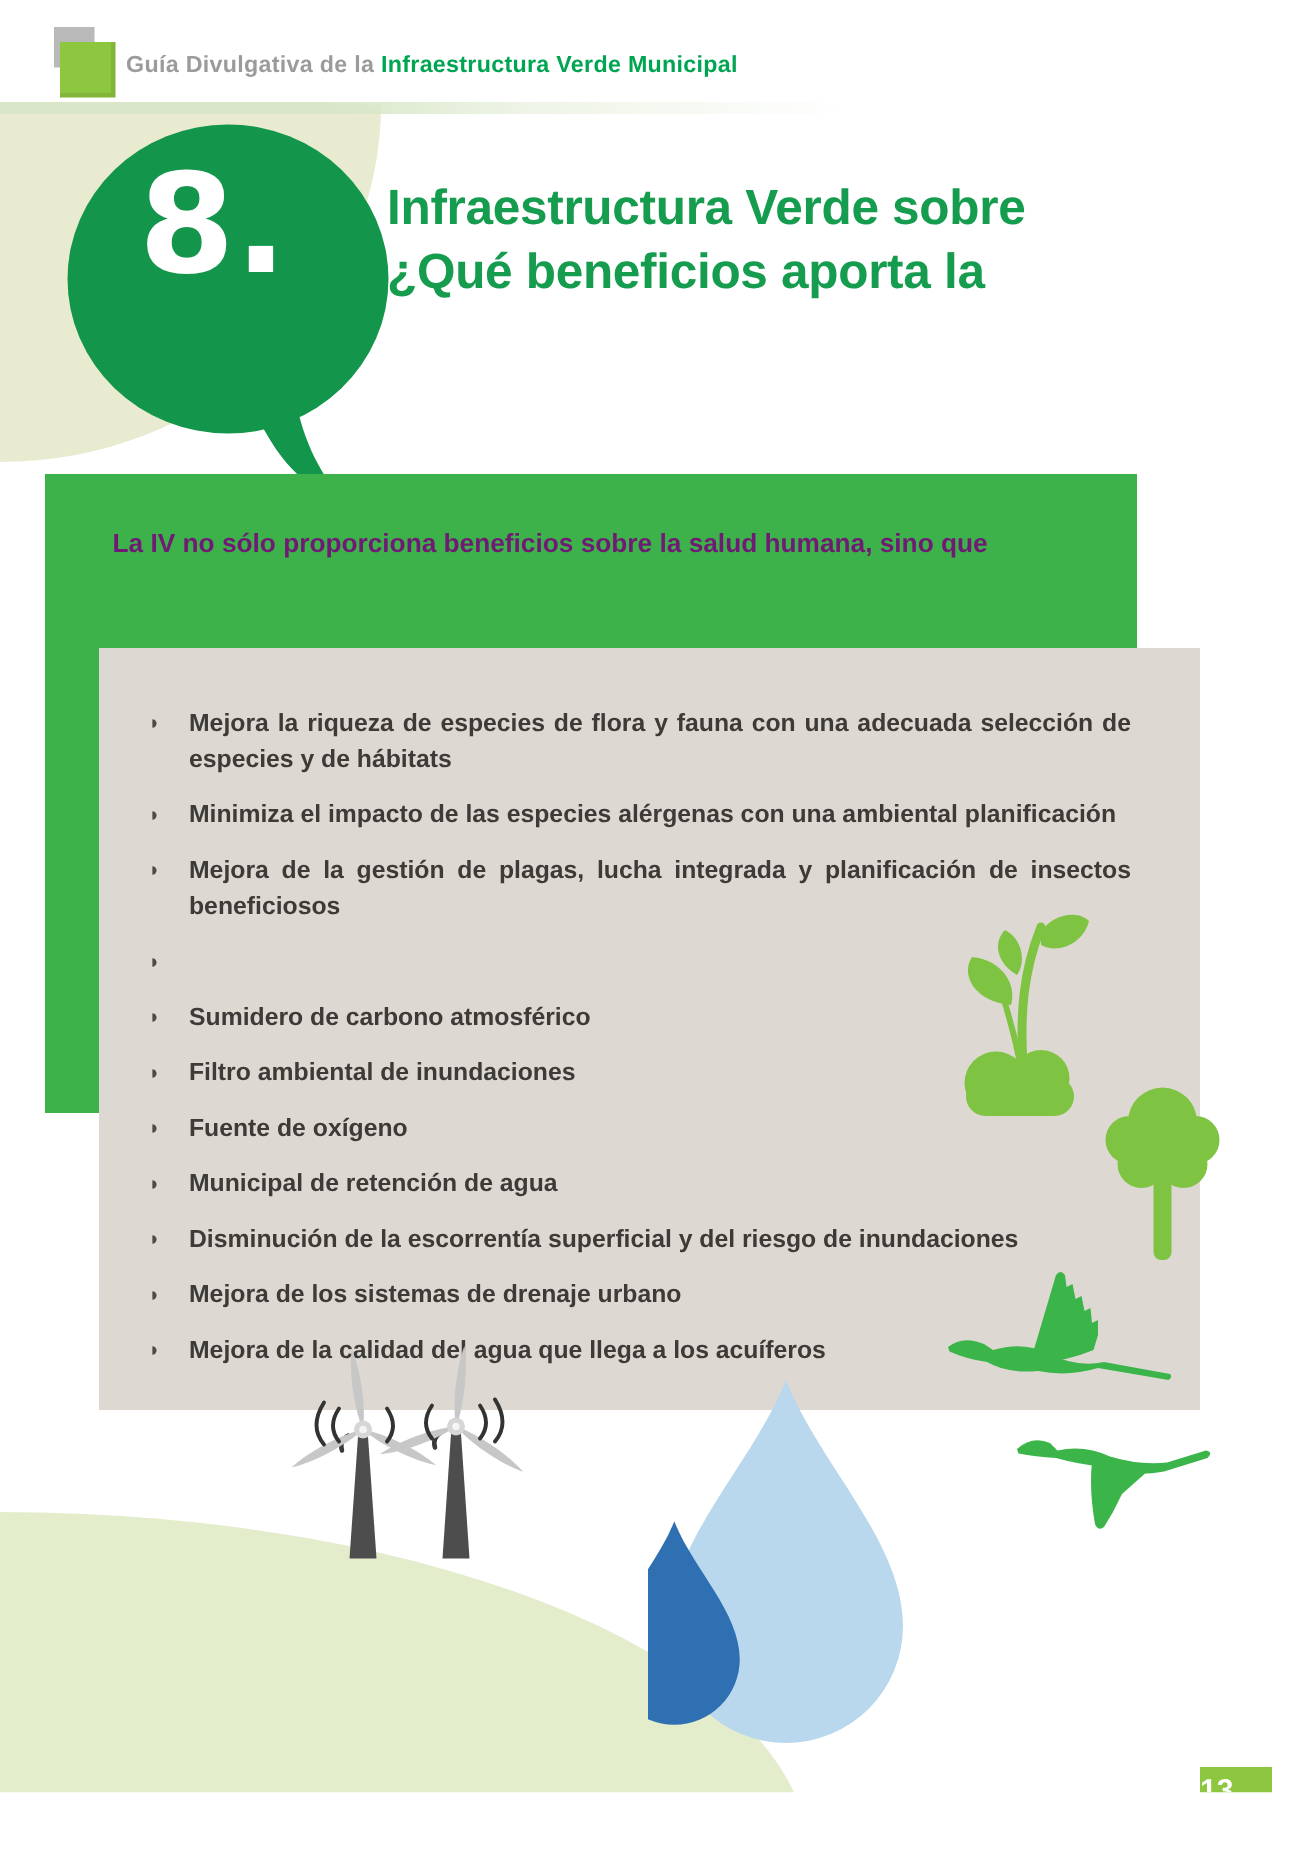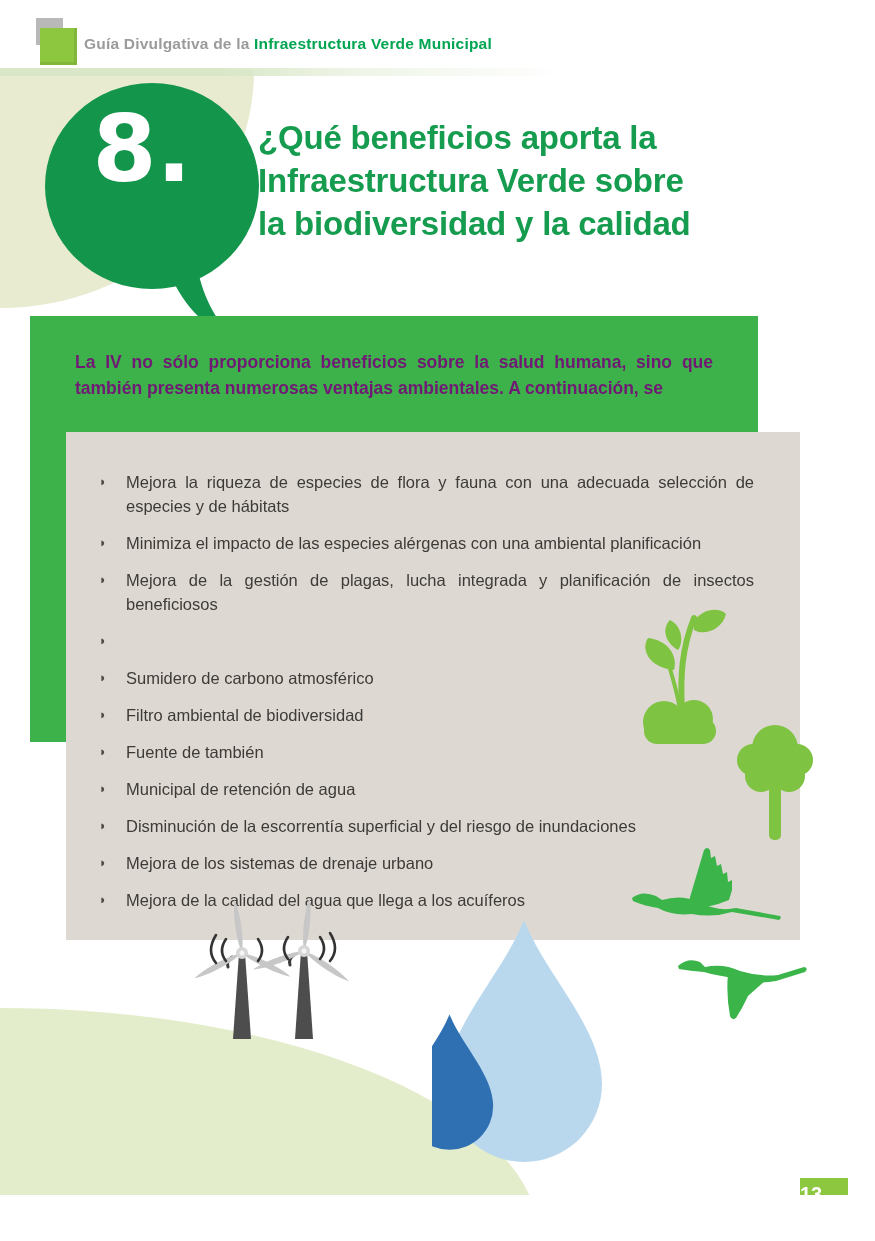--- a/index.html
+++ b/index.html
@@ -54,21 +54,21 @@
   .intro-text{padding:33px 45px 0 45px;color:#701a75;font-weight:700;font-size:17.5px;line-height:26px;}
   .intro-text .line{text-align:justify;}
   .intro-text .line:not(:last-child){text-align-last:justify;}
 
   
   .benefits-box{position:absolute;left:66px;top:432px;width:734px;height:508px;background:var(--beige);
     padding:38px 46px 0 30px;}
   .benefit{display:flex;gap:16px;margin-bottom:13px;color:var(--body-text);
     font-size:16.5px;line-height:24px;}
   .benefit .bullet{flex:0 0 14px;color:#4d4b43;font-size:13px;line-height:24px;text-align:center;}
-  .benefit .btext{flex:1;text-align:justify;}
+  .benefit .btext{flex:1;text-align:justify;font-weight:bold;}
   .benefit:nth-child(4) .btext{max-width:505px;}
 
   
   .page-number{position:absolute;left:800px;top:1178px;width:48px;height:63px;background:var(--lime-green);
     color:#fff;font-weight:700;font-size:20px;text-align:left;padding-top:5px;}
 
   .decor{position:absolute;}
 </style>
 </head>
 <body>
@@ -90,30 +90,28 @@
   <div class="header-rule"></div>
 
   <svg class="bubble-svg" width="225" height="268" viewBox="0 0 225 268">
     <ellipse cx="110" cy="106" rx="107" ry="103" fill="var(--bubble-green)"></ellipse>
     <path d="M126,190 C144,232 168,250 188,254 C170,236 158,208 154,180 Z" fill="var(--bubble-green)"></path>
   </svg>
   <div class="bubble-number">8.</div>
 
   <div class="question-title">
 
-  <div class="tline">¿Qué beneficios aporta la</div>
-      <div class="tline">Infraestructura Verde sobre</div>
-      <div class="tline">la biodiversidad y la calidad</div>
+  <div class="tline">Infraestructura Verde sobre</div>
+      <div class="tline">¿Qué beneficios aporta la</div>
     </div>
 
   <div class="intro-box">
     <div class="intro-text">
 
     <div class="line">La IV no sólo proporciona beneficios sobre la salud humana, sino que</div>
-        <div class="line">también presenta numerosas ventajas ambientales. A continuación, se</div>
       </div>
   </div>
 
   <div class="benefits-box">
 
   <div class="benefit">
       <span class="bullet">◗</span>
       <span class="btext">Mejora la riqueza de especies de flora y fauna con una adecuada selección de especies y de hábitats</span>
     </div>
       <div class="benefit">
@@ -126,25 +124,25 @@
     </div>
       <div class="benefit">
       <span class="bullet">◗</span>
     </div>
       <div class="benefit">
       <span class="bullet">◗</span>
       <span class="btext">Sumidero de carbono atmosférico</span>
     </div>
       <div class="benefit">
       <span class="bullet">◗</span>
-      <span class="btext">Filtro ambiental de biodiversidad</span>
-    </div>
-      <div class="benefit">
-      <span class="bullet">◗</span>
-      <span class="btext">Fuente de también</span>
+      <span class="btext">Filtro ambiental de inundaciones</span>
+    </div>
+      <div class="benefit">
+      <span class="bullet">◗</span>
+      <span class="btext">Fuente de oxígeno</span>
     </div>
       <div class="benefit">
       <span class="bullet">◗</span>
       <span class="btext">Municipal de retención de agua</span>
     </div>
       <div class="benefit">
       <span class="bullet">◗</span>
       <span class="btext">Disminución de la escorrentía superficial y del riesgo de inundaciones</span>
     </div>
       <div class="benefit">

